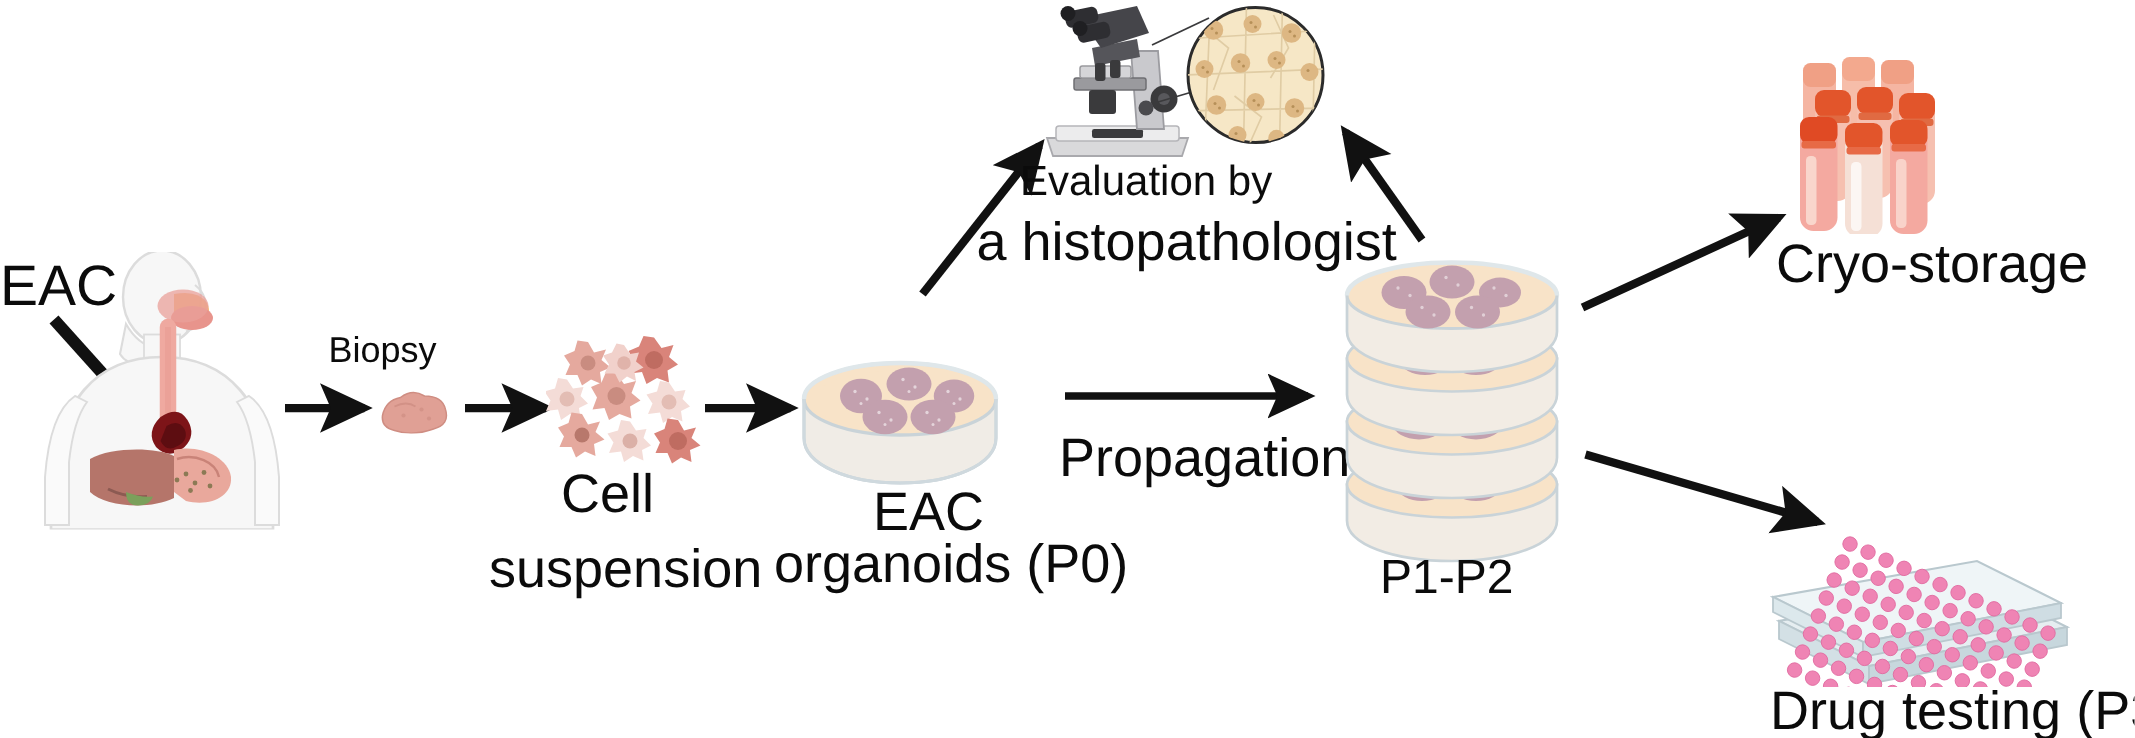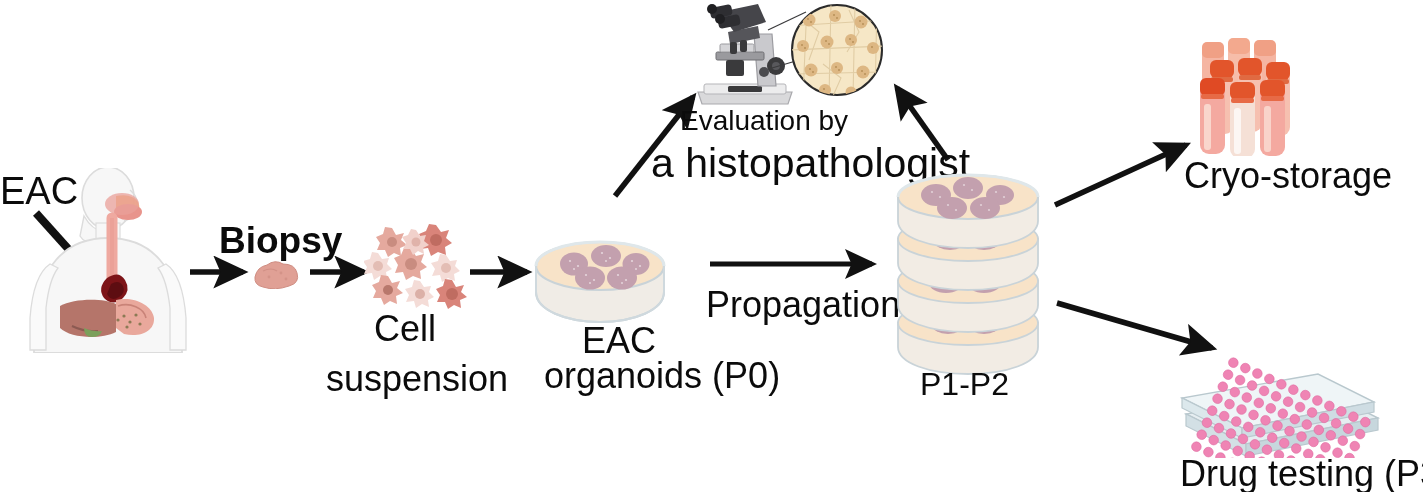--- a/index.html
+++ b/index.html
@@ -92,21 +92,21 @@
 
   <div class="lbl" style="left:0px;top:172px;font-size:38px;">EAC</div>
 
   <svg class="node" style="left:249px;top:255px;width:56px;height:34px" viewBox="0 0 56 34">
     <path d="M6 22 q2 -10 12 -12 q8 -6 16 -1 q12 0 14 9 q3 10 -8 13 q-14 5 -26 1 q-9 -2 -8 -10 Z" fill="#e0a095" stroke="#cf8d82" stroke-width="1"></path>
     <path d="M14 16 q8 -4 14 0" stroke="#cc8a80" stroke-width="1.2" fill="none" opacity="0.7"></path>
     <circle cx="20" cy="22" r="1.4" fill="#cc8a80" opacity="0.6"></circle>
     <circle cx="32" cy="18" r="1.4" fill="#cc8a80" opacity="0.6"></circle>
     <circle cx="37" cy="24" r="1.4" fill="#cc8a80" opacity="0.6"></circle>
   </svg>
-  <div class="lbl" style="left:219px;top:222px;font-size:37px;font-weight:bold;">Biopsy</div>
+  <div class="lbl" style="left:219px;top:222px;font-size:24px;">Biopsy</div>
 
   <svg class="node" style="left:364px;top:224px;width:108px;height:88px" viewBox="0 0 108 88">
     <g>
 
       <g transform="translate(28,18)">
         <path d="M0,-14 L4,-7 L12,-9 L9,-2 L15,3 L8,6 L9,14 L2,11 L-4,15 L-7,8 L-15,8 L-12,1 L-16,-5 L-9,-8 L-7,-15 Z" fill="#e5a99e"></path>
         <circle cx="0" cy="0" r="5" fill="#c98c80"></circle>
       </g>
       <g transform="translate(72,16)">
         <path d="M0,-15 L5,-8 L13,-10 L10,-2 L16,3 L9,7 L10,15 L2,12 L-5,16 L-8,8 L-16,9 L-13,1 L-17,-6 L-10,-9 L-7,-16 Z" fill="#d9847a"></path>
@@ -174,21 +174,21 @@
         <circle cx="88" cy="39" r="1.1"></circle>
           <circle cx="96" cy="44" r="1.1"></circle>
           <circle cx="92" cy="47" r="1"></circle>
       </g>
     </g>
 
     <path d="M6 30 C6 17 34 6 70 6 C106 6 134 17 134 30" fill="none" stroke="#dfe7ea" stroke-width="3"></path>
     <path d="M6 30 L6 56 C6 74 36 86 70 86 C104 86 134 74 134 56 L134 30" fill="none" stroke="#cfd9de" stroke-width="2"></path>
   </svg>
   <div class="lbl" style="left:582px;top:322px;font-size:36px;">EAC</div>
-  <div class="lbl" style="left:544px;top:357px;font-size:36px;">organoids (P0)</div>
+  <div class="lbl" style="left:516px;top:357px;font-size:36px;">organoids (P0)</div>
 
   <div class="lbl" style="left:706px;top:286px;font-size:36px;">Propagation</div>
 
   <svg class="node" style="left:680px;top:0px;width:130px;height:110px" viewBox="0 0 130 110">
 
     <path d="M18 92 L112 92 L108 104 L22 104 Z" fill="#d9d9db" stroke="#a9a9ad" stroke-width="1.2"></path>
     <rect x="24" y="84" width="82" height="10" rx="2" fill="#ececed" stroke="#b5b5b9" stroke-width="1"></rect>
     <rect x="48" y="86" width="34" height="6" rx="1.5" fill="#3a3a3c"></rect>
 
     <path d="M74 34 L92 34 L96 86 L78 86 Z" fill="#c9c9cd" stroke="#9c9ca1" stroke-width="1.2"></path>
@@ -258,21 +258,21 @@
         <circle cx="24" cy="70" r="1"></circle>
         <circle cx="47" cy="65" r="1"></circle>
       <circle cx="50" cy="68" r="1"></circle>
         <circle cx="73" cy="69" r="1"></circle>
         <circle cx="76" cy="72" r="1"></circle>
         <circle cx="35" cy="87" r="1"></circle>
     </g>
   </svg>
 
   <div class="lbl" style="left:680px;top:106px;font-size:28px;">Evaluation by</div>
-  <div class="lbl" style="left:651px;top:142px;font-size:41px;">a histopathologist</div>
+  <div class="lbl" style="left:651px;top:142px;font-size:36px;">a histopathologist</div>
 
   <svg class="node" style="left:888px;top:173px;width:160px;height:208px" viewBox="0 0 160 208">
 
     <g>
       <path d="M10 150 L10 174 C10 190 41 201 80 201 C119 201 150 190 150 174 L150 150 Z" fill="#f2ece4" stroke="#c9d3d8" stroke-width="1.8"></path>
       <ellipse cx="80" cy="150" rx="70" ry="22" fill="#f8e3c8" stroke="#c9d3d8" stroke-width="1.8"></ellipse>
       <path d="M44 148 a16 12 0 0 1 32 0 Z" fill="#c3a0ae"></path>
       <path d="M80 146 a16 12 0 0 1 32 0 Z" fill="#c3a0ae"></path>
       <ellipse cx="60" cy="152" rx="16" ry="9" fill="#c3a0ae"></ellipse>
       <ellipse cx="96" cy="152" rx="16" ry="9" fill="#c3a0ae"></ellipse>

